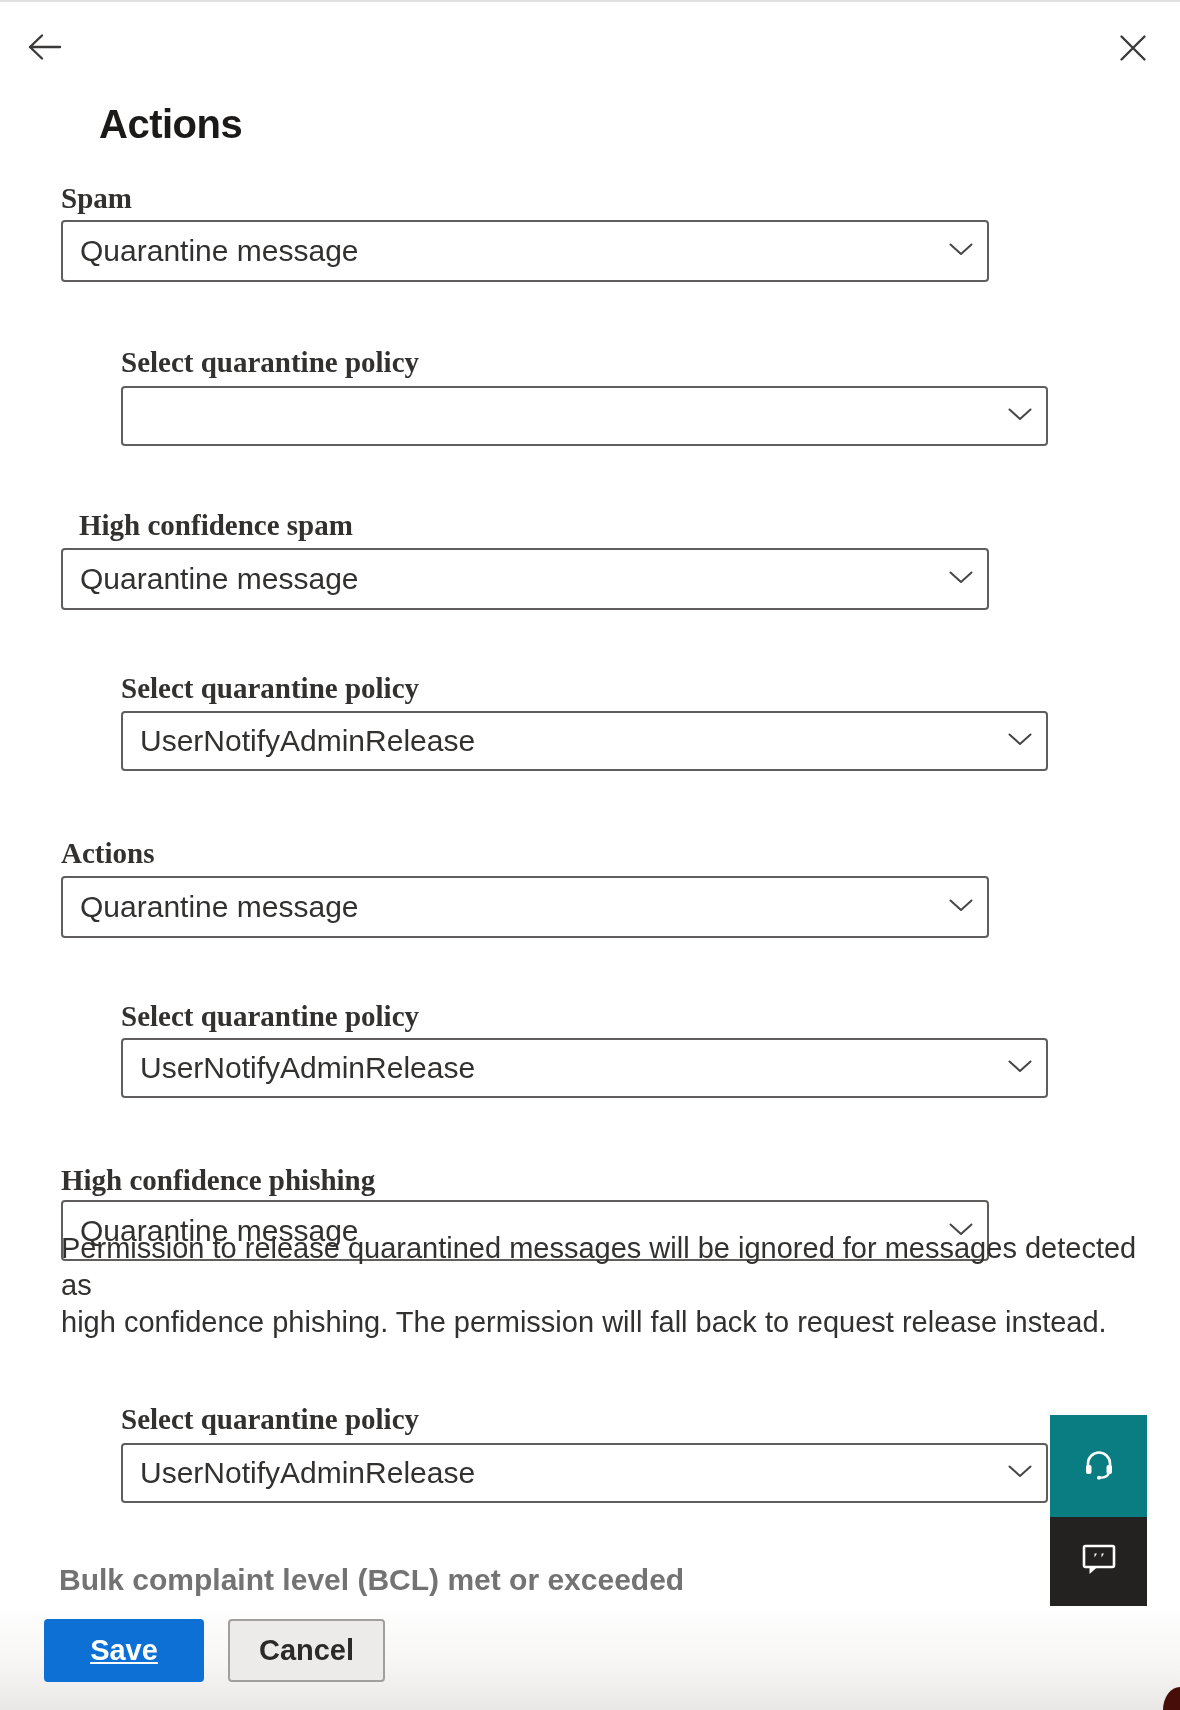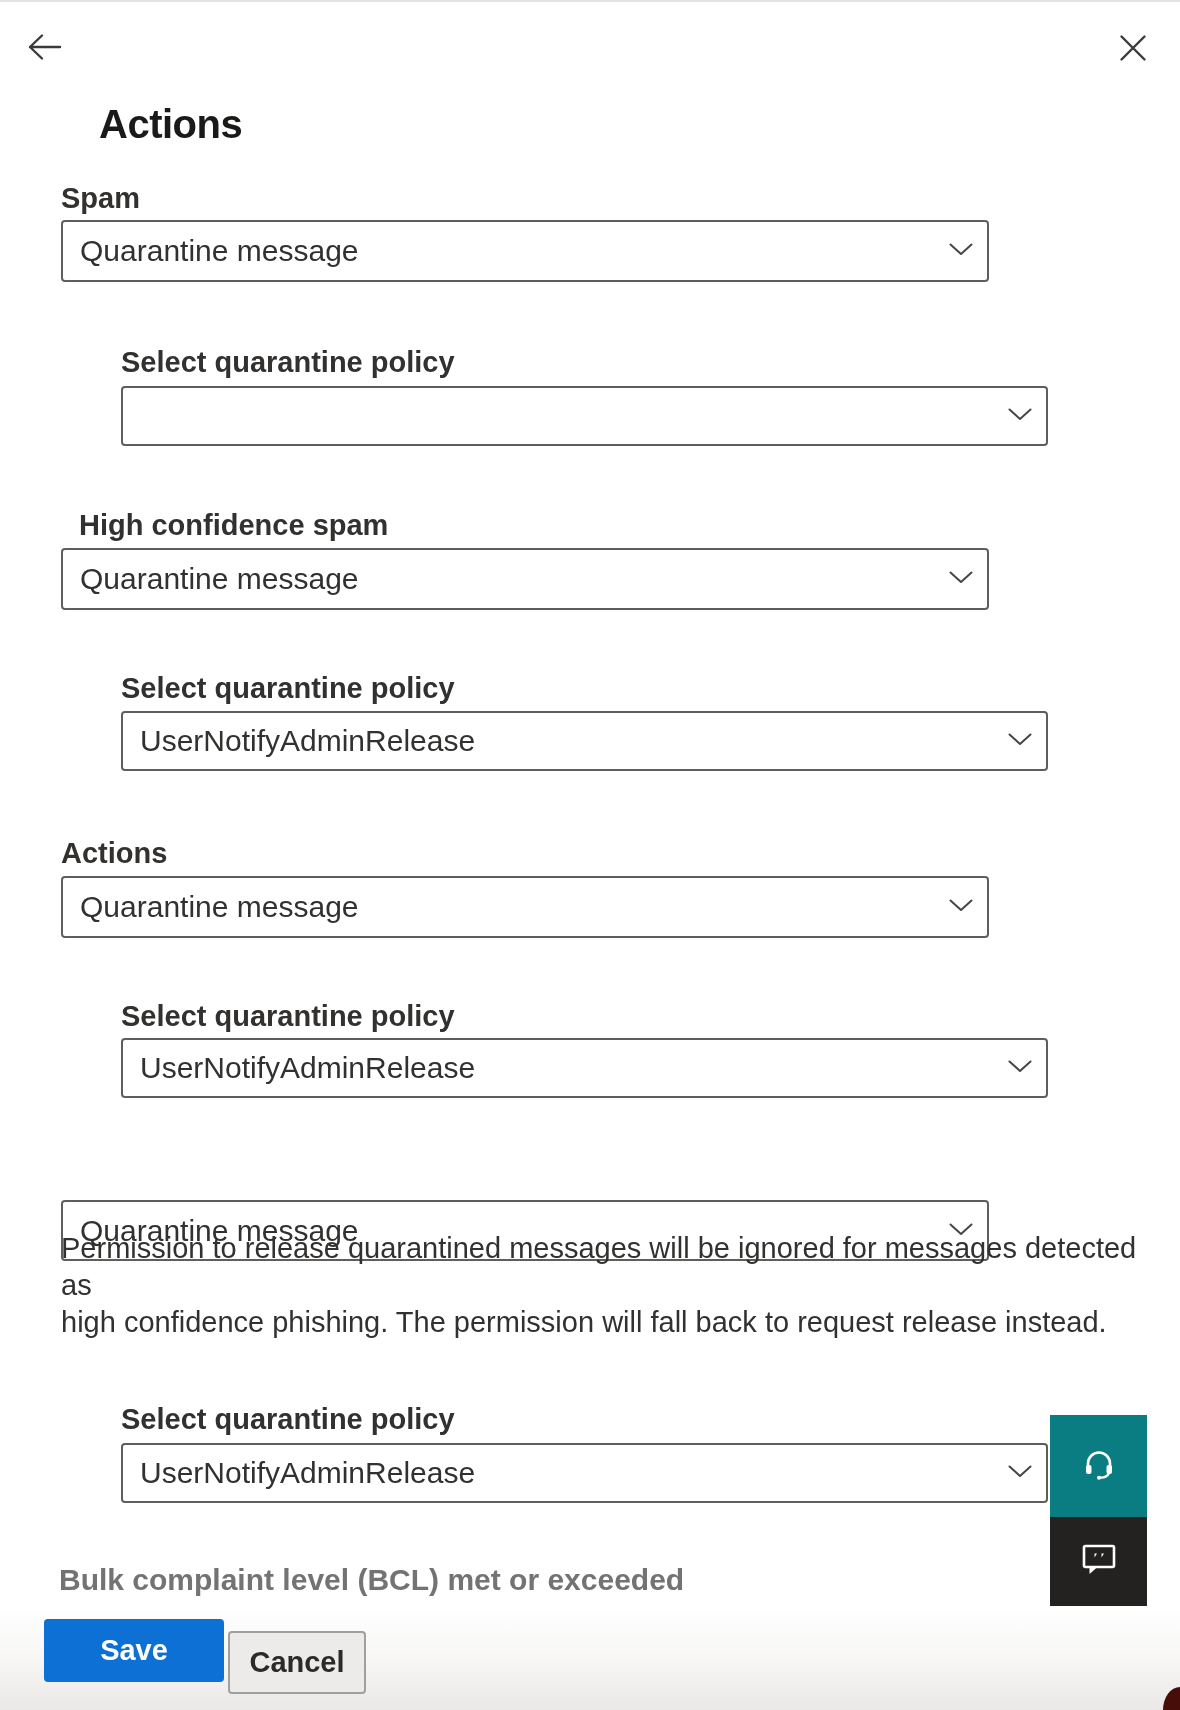--- a/index.html
+++ b/index.html
@@ -4,35 +4,35 @@
 <style>
   html,body{margin:0;padding:0;background:#ffffff;}
   #canvas{
     position:relative;width:1180px;height:1710px;overflow:hidden;
     background:#ffffff;font-family:"Liberation Sans","DejaVu Sans",sans-serif;
     color:#323130;
   }
   .topline{position:absolute;left:0;top:0;width:1180px;height:2px;background:#e2e2e2;}
   .iconbtn{position:absolute;background:transparent;border:none;cursor:pointer;padding:0;}
   .title{position:absolute;left:59px;top:102px;font-size:40px;font-weight:700;color:#1b1a19;letter-spacing:-0.5px;line-height:44px;margin-left:40px;}
-  .lbl{position:absolute;font-size:29px;font-weight:700;color:#323130;line-height:36px;white-space:nowrap;}
+  .lbl{position:absolute;font-size:29px;font-weight:700;color:#323130;line-height:36px;white-space:nowrap;font-family:Liberation Serif, serif;}
   .combo{position:absolute;box-sizing:border-box;background:#ffffff;border:2px solid #605e5c;border-radius:4px;padding-left:24px;}
   .combo .val{position:absolute;left:17px;top:0;font-size:30px;color:#323130;white-space:nowrap;}
   .lh58 .val{line-height:58px;}
   .lh57 .val{line-height:57px;}
   .lh56 .val{line-height:56px;}
   .chev{position:absolute;right:14px;top:50%;transform:translateY(-50%);}
   .note{position:absolute;left:61px;top:1230px;width:1110px;font-size:29px;line-height:37px;color:#323130;}
   .cutlabel{position:absolute;left:59px;top:1563px;font-size:30px;font-weight:700;color:#737373;white-space:nowrap;}
   .footer{position:absolute;left:0;top:1604px;width:1180px;height:106px;
     background:linear-gradient(180deg,#ffffff 0%,#f7f6f5 55%,#e9e8e6 100%);z-index:5;}
   .btn{position:absolute;box-sizing:border-box;border-radius:4px;font-family:inherit;
     font-size:29px;font-weight:700;cursor:pointer;}
-  .btn-primary{left:44px;top:15px;width:180px;height:63px;background:#0d70d4;border:none;color:#ffffff;}
-  .btn-default{left:228px;top:27px;width:138px;height:63px;background:#edebe9;border:2px solid #a19f9d;color:#2b2a29;}
+  .btn-primary{left:44px;top:15px;width:160px;height:63px;background:#0d70d4;border:none;color:#ffffff;text-decoration:underline;}
+  .btn-default{left:228px;top:15px;width:157px;height:63px;background:#edebe9;border:2px solid #a19f9d;color:#2b2a29;}
   .sidebtn{position:absolute;border:none;cursor:pointer;z-index:6;display:flex;align-items:center;justify-content:center;padding:0;}
   .helpbtn{left:1050px;top:1415px;width:97px;height:102px;background:#0a7d82;}
   .feedbackbtn{left:1050px;top:1517px;width:97px;height:89px;background:#242220;}
   .wedge{position:absolute;right:0;bottom:0;width:17px;height:23px;background:#470d08;border-top-left-radius:100% 100%;z-index:7;}
 </style>
 </head>
 <body>
 
 <div id="canvas">
   <div class="topline"></div>
@@ -106,20 +106,21 @@
   <div class="lbl" style="left:121px;top:998px;">Select quarantine policy</div>
   <div class="combo lh56" style="left:121px;top:1038px;width:927px;height:60px;">
     <span class="val">UserNotifyAdminRelease</span>
     <span class="chev">
       <svg width="24" height="13" viewBox="0 0 24 13" fill="none">
           <path d="M1.5 1.5 L12 11 L22.5 1.5" stroke="#484644" stroke-width="2" stroke-linecap="round" stroke-linejoin="round"></path>
         </svg>
     </span>
   </div>
 
+  <div class="lbl" style="left:61px;top:1162px;">High confidence phishing</div>
   <div class="combo lh57" style="left:61px;top:1200px;width:928px;height:61px;">
     <span class="val">Quarantine message</span>
     <span class="chev">
       <svg width="24" height="13" viewBox="0 0 24 13" fill="none">
           <path d="M1.5 1.5 L12 11 L22.5 1.5" stroke="#484644" stroke-width="2" stroke-linecap="round" stroke-linejoin="round"></path>
         </svg>
     </span>
   </div>
 
   <div class="note">

